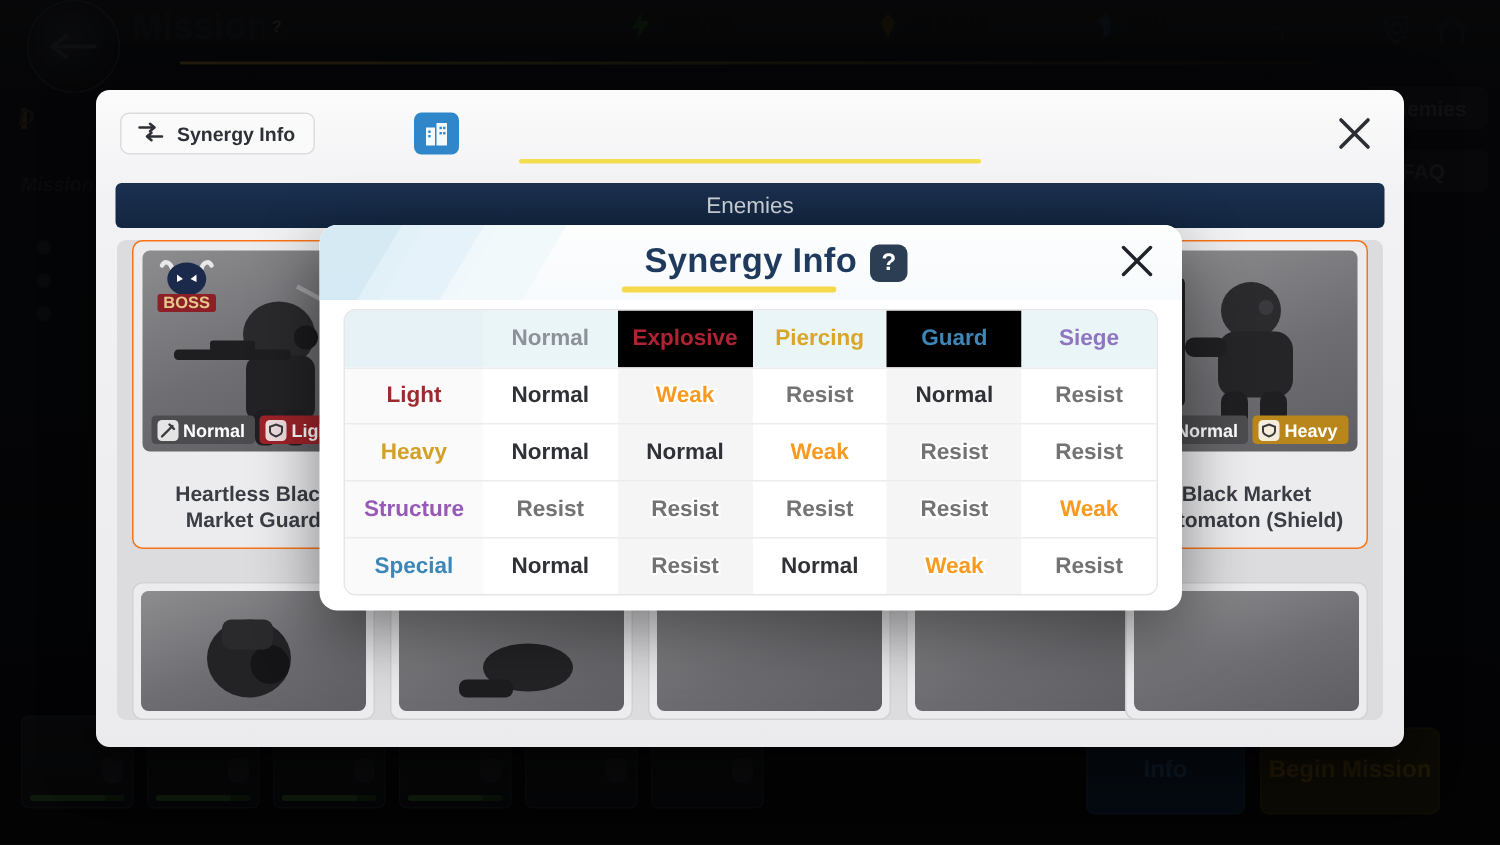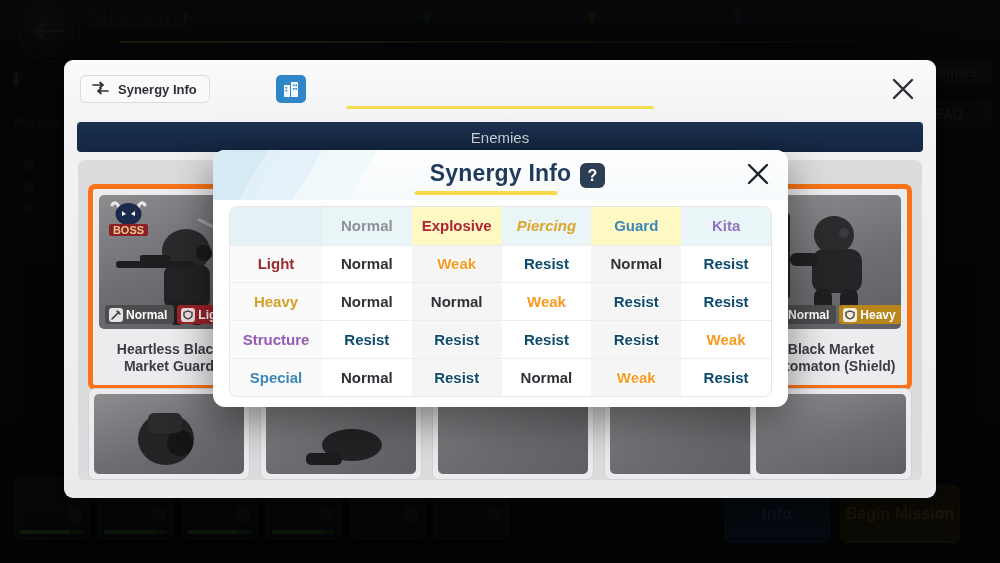--- a/index.html
+++ b/index.html
@@ -152,22 +152,22 @@
     background:linear-gradient(180deg,#1b3150 0%,#132540 100%);
     border-radius:4px;
     display:flex; align-items:center; justify-content:center;
     color:#cfd4da; font-size:15px;
   }
   .cards{
     position:absolute; left:14px; top:100px; width:844px; height:320px;
     background:#dcdcdf; border-radius:6px;
   }
   .card{
-    position:absolute; top:24px; width:162px; height:206px;
-    background:#ececee; border:5px solid #f97316; border-radius:7px;
+    position:absolute; top:0; width:162px; height:206px;
+    background:#ececee; border:1px solid #f97316; border-radius:7px;
     overflow:hidden;
   }
   .card .art{
     position:absolute; left:6px; top:6px; right:6px; height:134px;
     background:linear-gradient(160deg,#8d8d90 0%,#6e6e72 55%,#5f5f63 100%);
     border-radius:5px; overflow:hidden;
   }
   .card .nm{
     position:absolute; left:4px; right:4px; bottom:10px; text-align:center;
     font-size:14px; font-weight:bold; color:#3a3d44; line-height:1.2;
@@ -243,39 +243,39 @@
     border-bottom:1px solid #ececed;
     padding:0;
   }
   table.syn tr:last-child td{ border-bottom:none; }
   table.syn th{ height:38px; font-size:15px; }
   table.syn td{ height:36px; }
   
   .colA{ background:#ffffff; }
   .colB{ background:#f5f5f5; }
   thead .colA{ background:#eaf5f8; }
-  thead .colB{ background:#fef9c3; }
+  thead .colB{ background:#000000; }
   thead th.rowhead-col{ background:#e6f2f5; }
   td.rowhead-col{ background:#fafafa; }
   .v-normal{ color:#2f3136; font-weight:bold; }
   .v-weak{
     color:#f79a1f;
     -webkit-text-stroke:2.6px #ffffff;
     paint-order:stroke fill;
     font-weight:bold;
   }
   .v-resist{
-    color:#0c4a6e;
+    color:#737373;
     -webkit-text-stroke:2.6px #ffffff;
     paint-order:stroke fill;
     font-weight:bold;
   }
   .h-normal{ color:#8d9298; }
   .h-explosive{ color:#b02335; }
-  .h-piercing{ color:#d9a627;font-style:italic; }
+  .h-piercing{ color:#d9a627; }
   .h-mystic{ color:#3d86b8; }
   .h-siege{ color:#8f74bf; }
   .rh-light{ color:#9c2a2e; }
   .rh-heavy{ color:#d3a02a; }
   .rh-special{ color:#3d86b8; }
   .rh-structure{ color:#9659b5; }
 </style>
 </head>
 <body>
 
@@ -570,21 +570,21 @@
 
     <div class="tbl-wrap">
       <table class="syn">
         <thead>
           <tr>
             <th class="rowhead-col" style="width:17%;"></th>
             <th class="colA h-normal">Normal</th>
             <th class="colB h-explosive">Explosive</th>
             <th class="colA h-piercing">Piercing</th>
             <th class="colB h-mystic">Guard</th>
-            <th class="colA h-siege">Kita</th>
+            <th class="colA h-siege">Siege</th>
           </tr>
         </thead>
         <tbody>
           <tr>
             <td class="rowhead-col rh-light">Light</td>
             <td class="colA v-normal">Normal</td>
             <td class="colB v-weak">Weak</td>
             <td class="colA v-resist">Resist</td>
             <td class="colB v-normal">Normal</td>
             <td class="colA v-resist">Resist</td>

